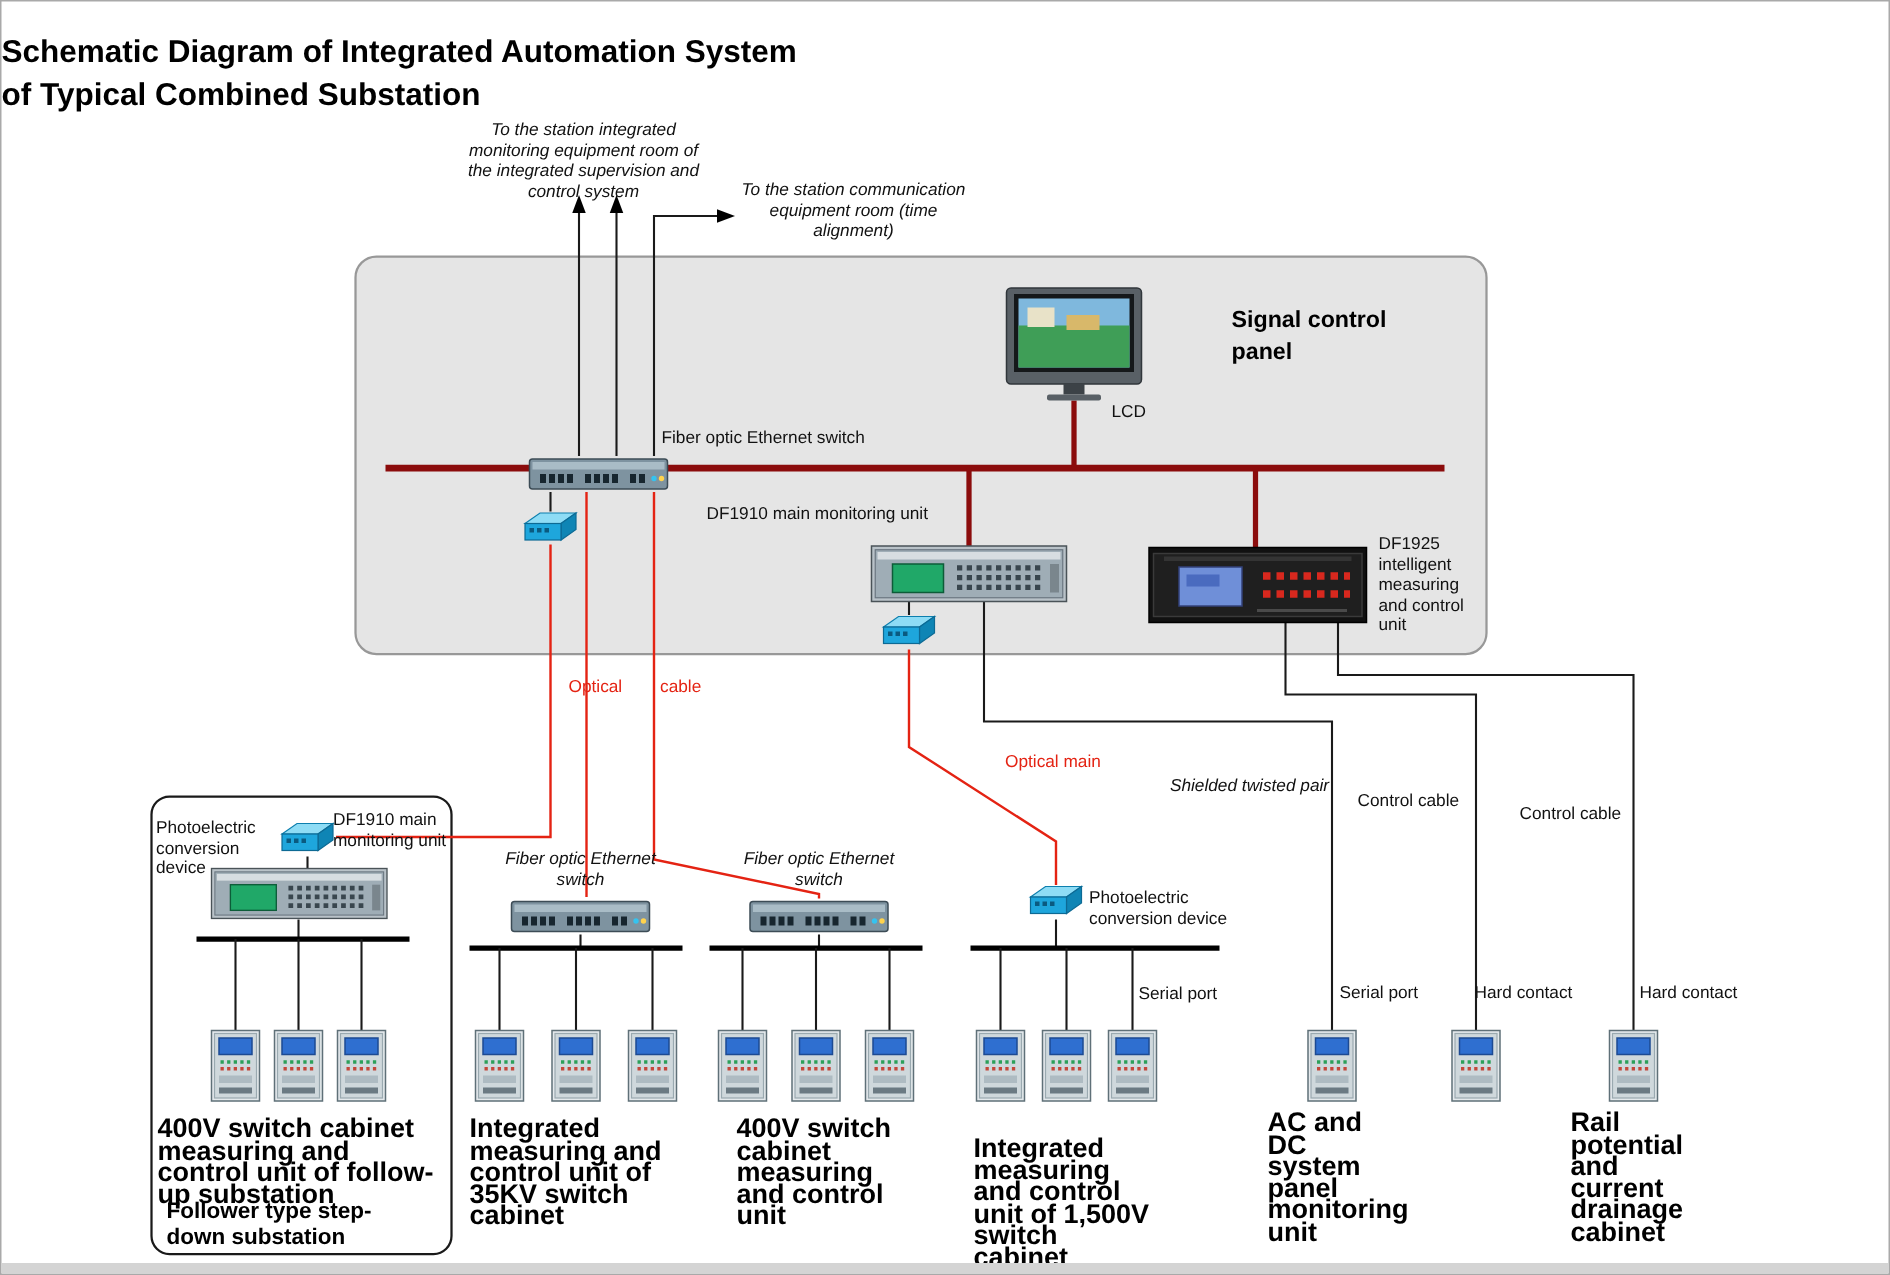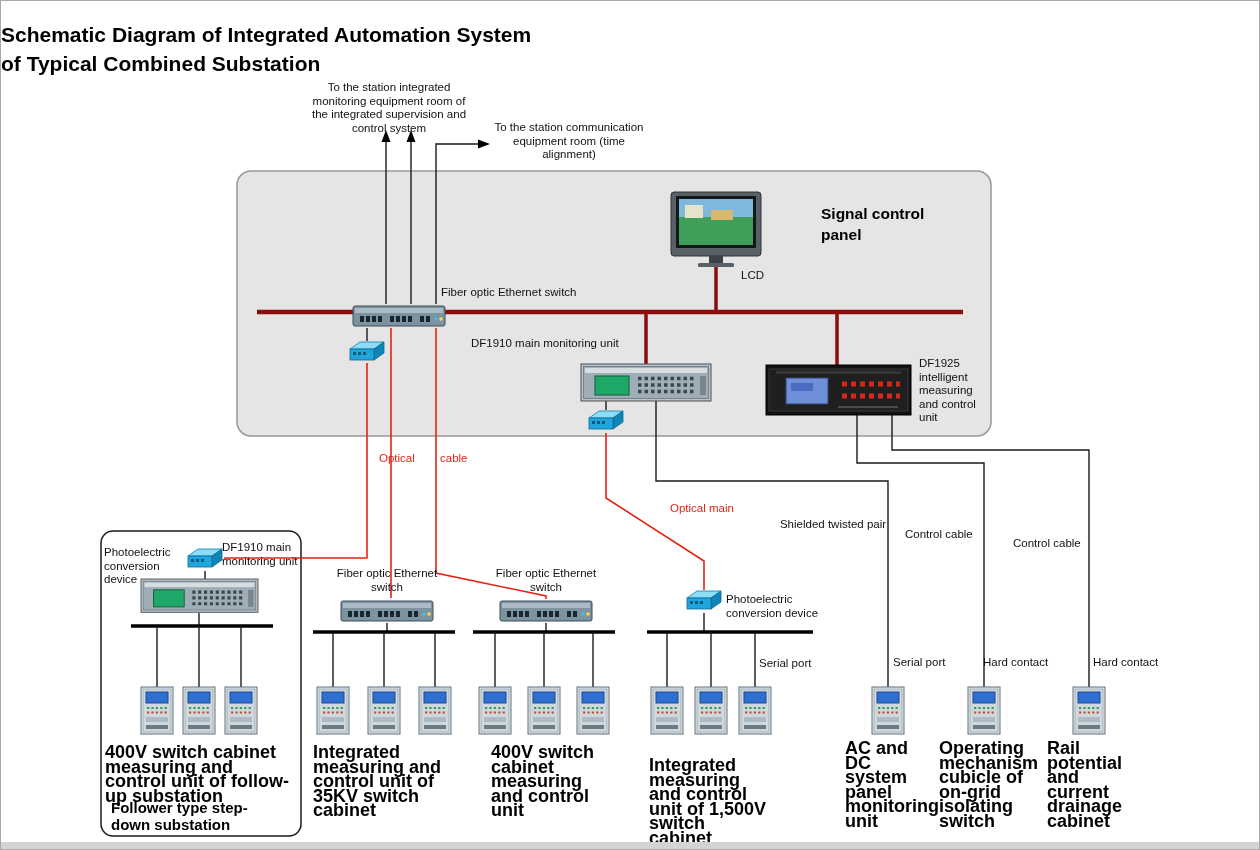--- a/index.html
+++ b/index.html
@@ -7,21 +7,21 @@
     position:relative; width:1260px; height:850px; margin:0 auto;
     background:#ffffff; border:1px solid #a9a9a9; box-sizing:border-box;
     overflow:hidden; font-family:"Liberation Sans", sans-serif; color:#000;
   }
   #wires { position:absolute; left:0; top:0; }
   .title {
     position:absolute; left:0; top:19px; width:1260px; 
     font-weight:bold; font-size:21px; line-height:29px;
   }
   .lab { position:absolute; font-size:11.5px; line-height:13.5px; color:#111; }
-  .lab.c { text-align:center; }
+  .lab.c { text-align:center;font-style:italic; }
   .lab.red { color:#e42313;margin-left:12px; }
   .pl { position:absolute; font-weight:bold; font-size:15.5px; line-height:21px; }
   .cap { position:absolute; font-weight:bold; font-size:18px; line-height:14.5px; text-align:left; }
   .boxtitle { position:absolute; font-weight:bold; font-size:15px; line-height:17px; }
   .strip { position:absolute; left:0; right:0; bottom:0; height:7px; background:#d4d4d4; }
   .k { stroke:#1a1a1a; stroke-width:1.4; fill:none; }
   .r { stroke:#e42313; stroke-width:1.6; fill:none; }
   .gbus { stroke:#000; stroke-width:3.5; fill:none; }
   .mbus { stroke:#8B0C0C; fill:none; }
 </style>
@@ -220,17 +220,16 @@
   <div class="lab c" style="left:329px;top:566px;width:114px">Fiber optic Ethernet switch</div>
   <div class="cap" style="left:312px;top:744px;width:140px">Integrated measuring and control unit of 35KV switch cabinet</div>
 
   <div class="lab c" style="left:488px;top:566px;width:114px">Fiber optic Ethernet switch</div>
   <div class="cap" style="left:490px;top:744px;width:110px">400V switch cabinet measuring and control unit</div>
 
   <div class="lab" style="left:725px;top:592px;width:100px">Photoelectric conversion device</div>
   <div class="cap" style="left:648px;top:757px;width:124px">Integrated measuring and control unit of 1,500V switch cabinet</div>
 
   <div class="cap" style="left:844px;top:740px;width:88px">AC and DC system panel monitoring unit</div>
-  <div class="cap" style="left:938px;top:740px;width:97px">Operating mechanism cubicle of on-grid isolating switch</div>
   <div class="cap" style="left:1046px;top:740px;width:93px">Rail potential and current drainage cabinet</div>
 
   <div class="strip"></div>
 </div>
 
 </body></html>

